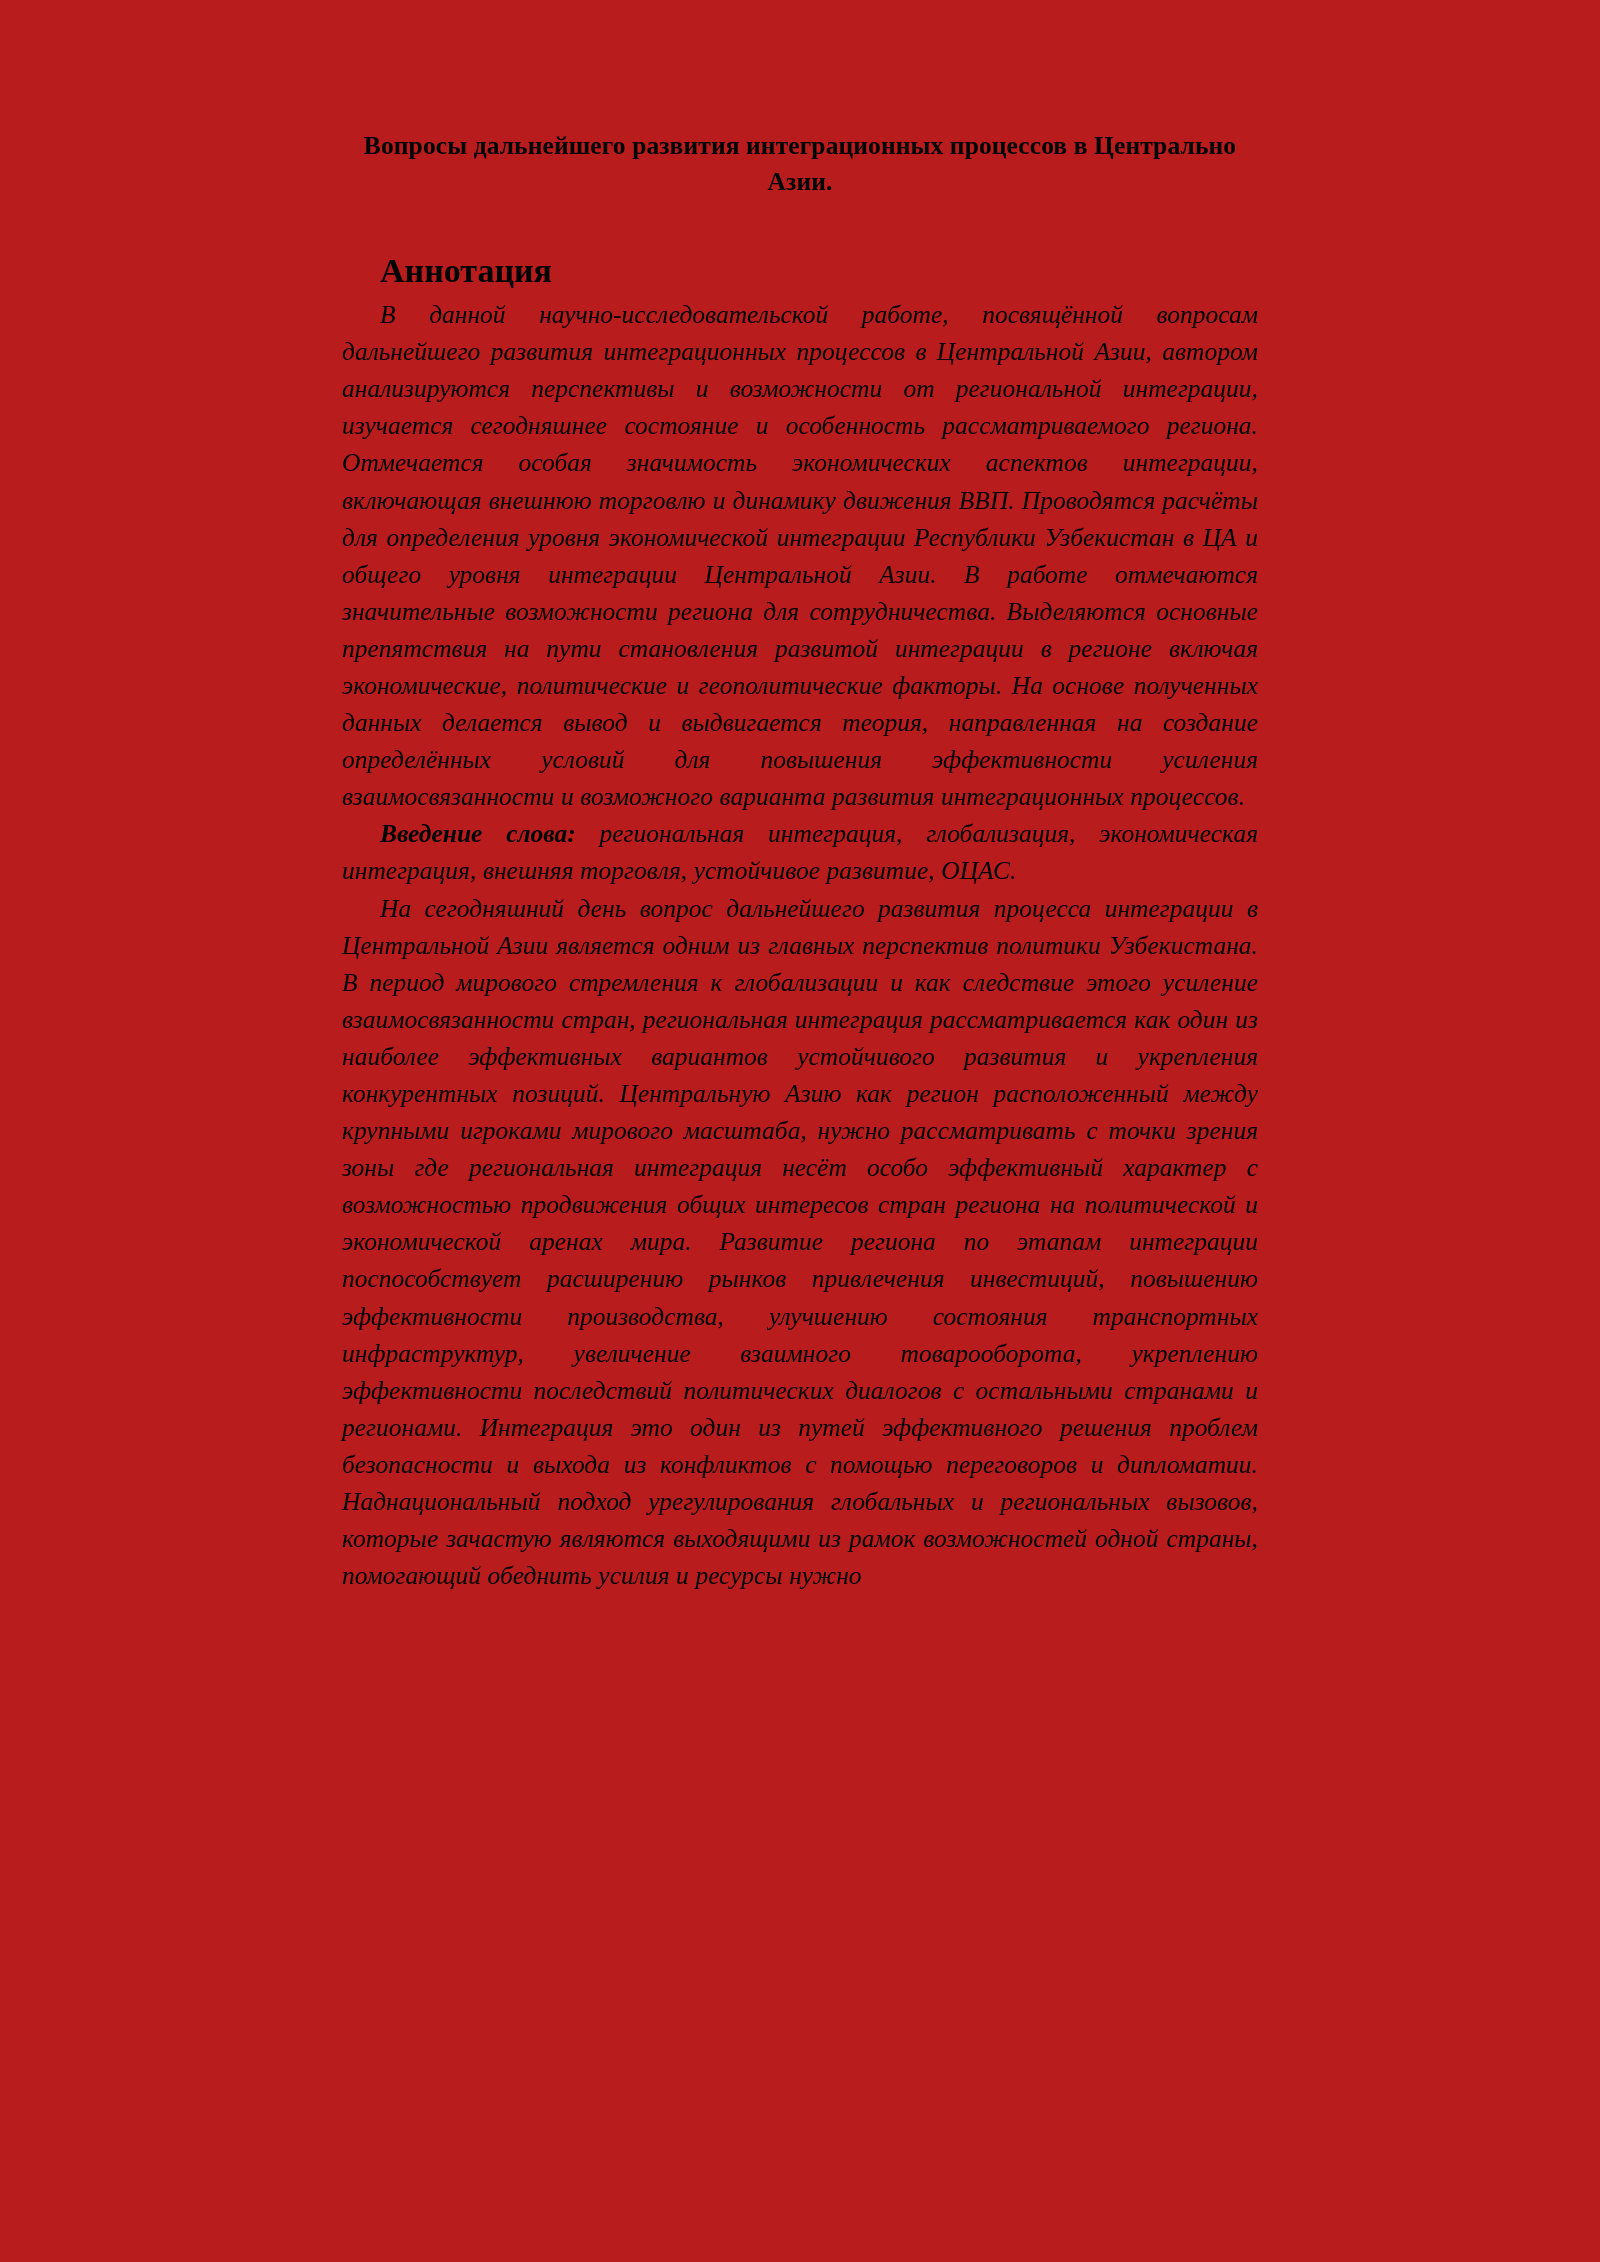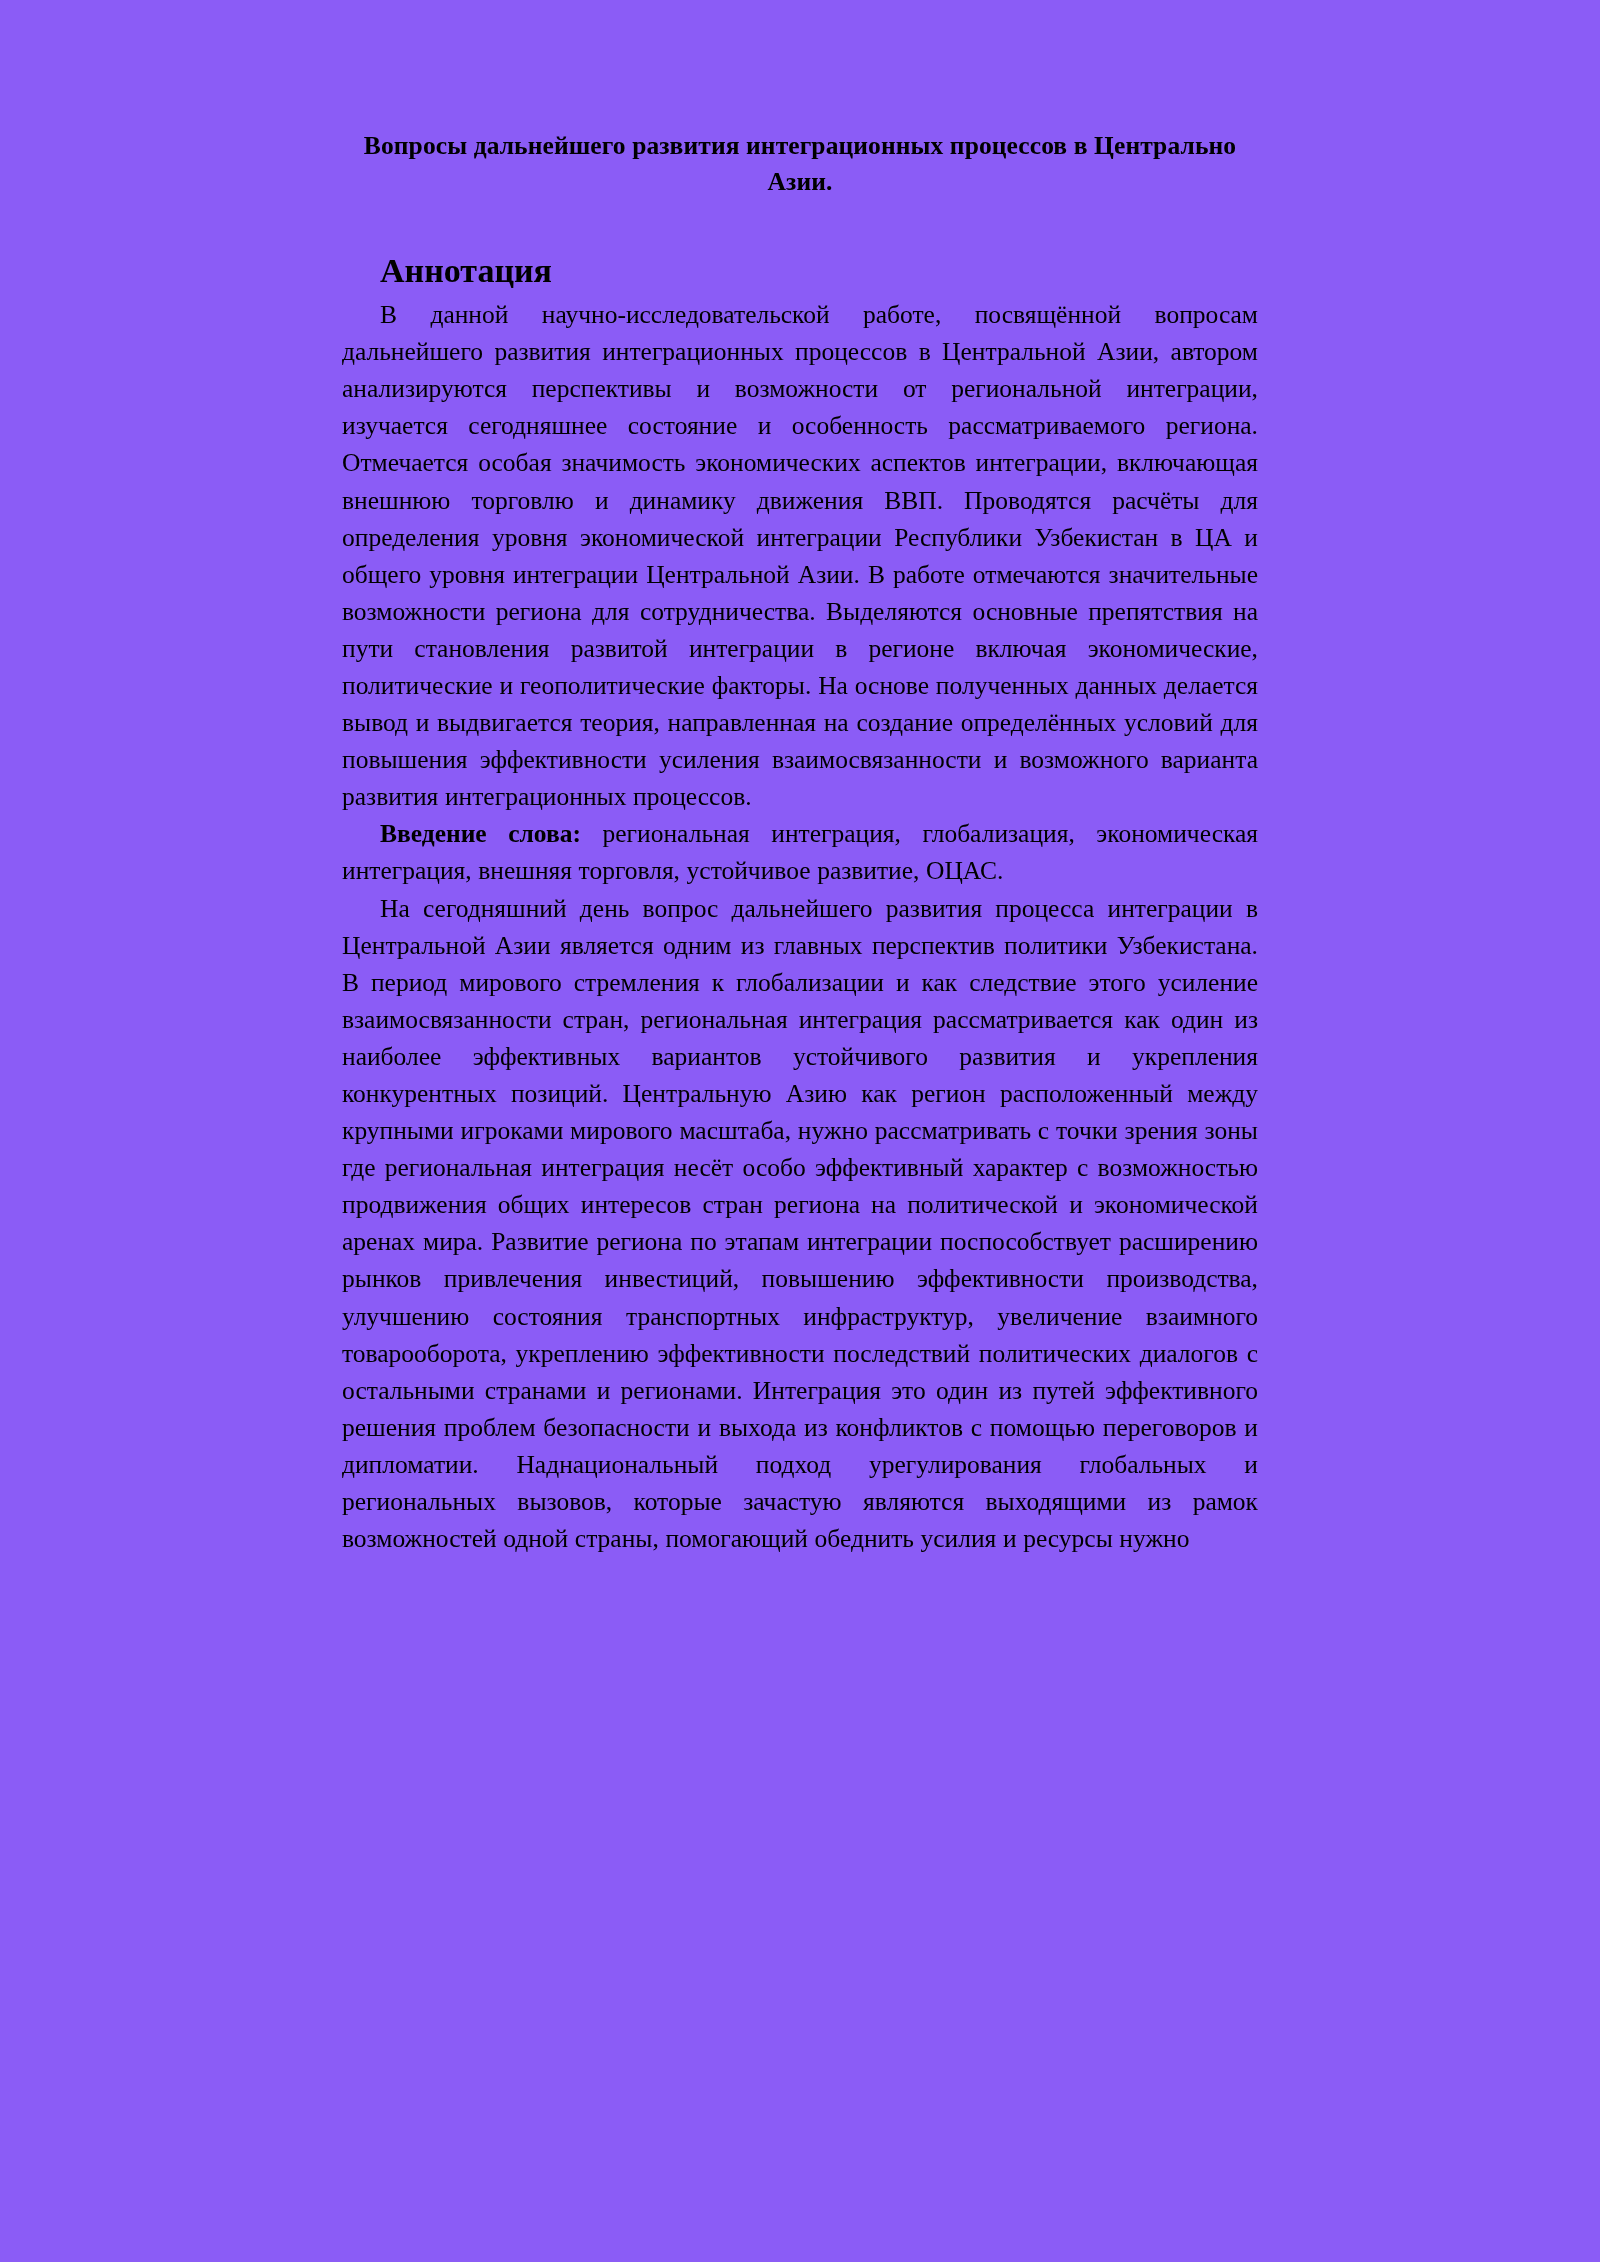--- a/index.html
+++ b/index.html
@@ -4,21 +4,21 @@
 <style>
   html, body {
     margin: 0;
     padding: 0;
     background: #ffffff;
   }
   .page {
     position: relative;
     width: 1600px;
     height: 2262px;
-    background: #8b5cf6;
+    background: #b91c1c;
     box-sizing: border-box;
     padding: 128px 100px 0 100px;
     font-family: "Liberation Serif", "DejaVu Serif", serif;
     color: #000000;
   }
   .doc-body {
     width: 916px;
     margin: 0 auto;
   }
   .doc-title {
@@ -36,20 +36,21 @@
     line-height: 1.46;
     text-indent: 38px;
   }
   p.para {
     font-size: 25.5px;
     line-height: 1.455;
     margin: 0;
     text-align: justify;
     text-indent: 38px;
     word-spacing: 0.2px;
+    font-style: italic;
   }
   p.para.keywords {
     text-indent: 38px;
   }
   .kw-label {
     font-weight: bold;
   }
   
 </style>
 </head>

